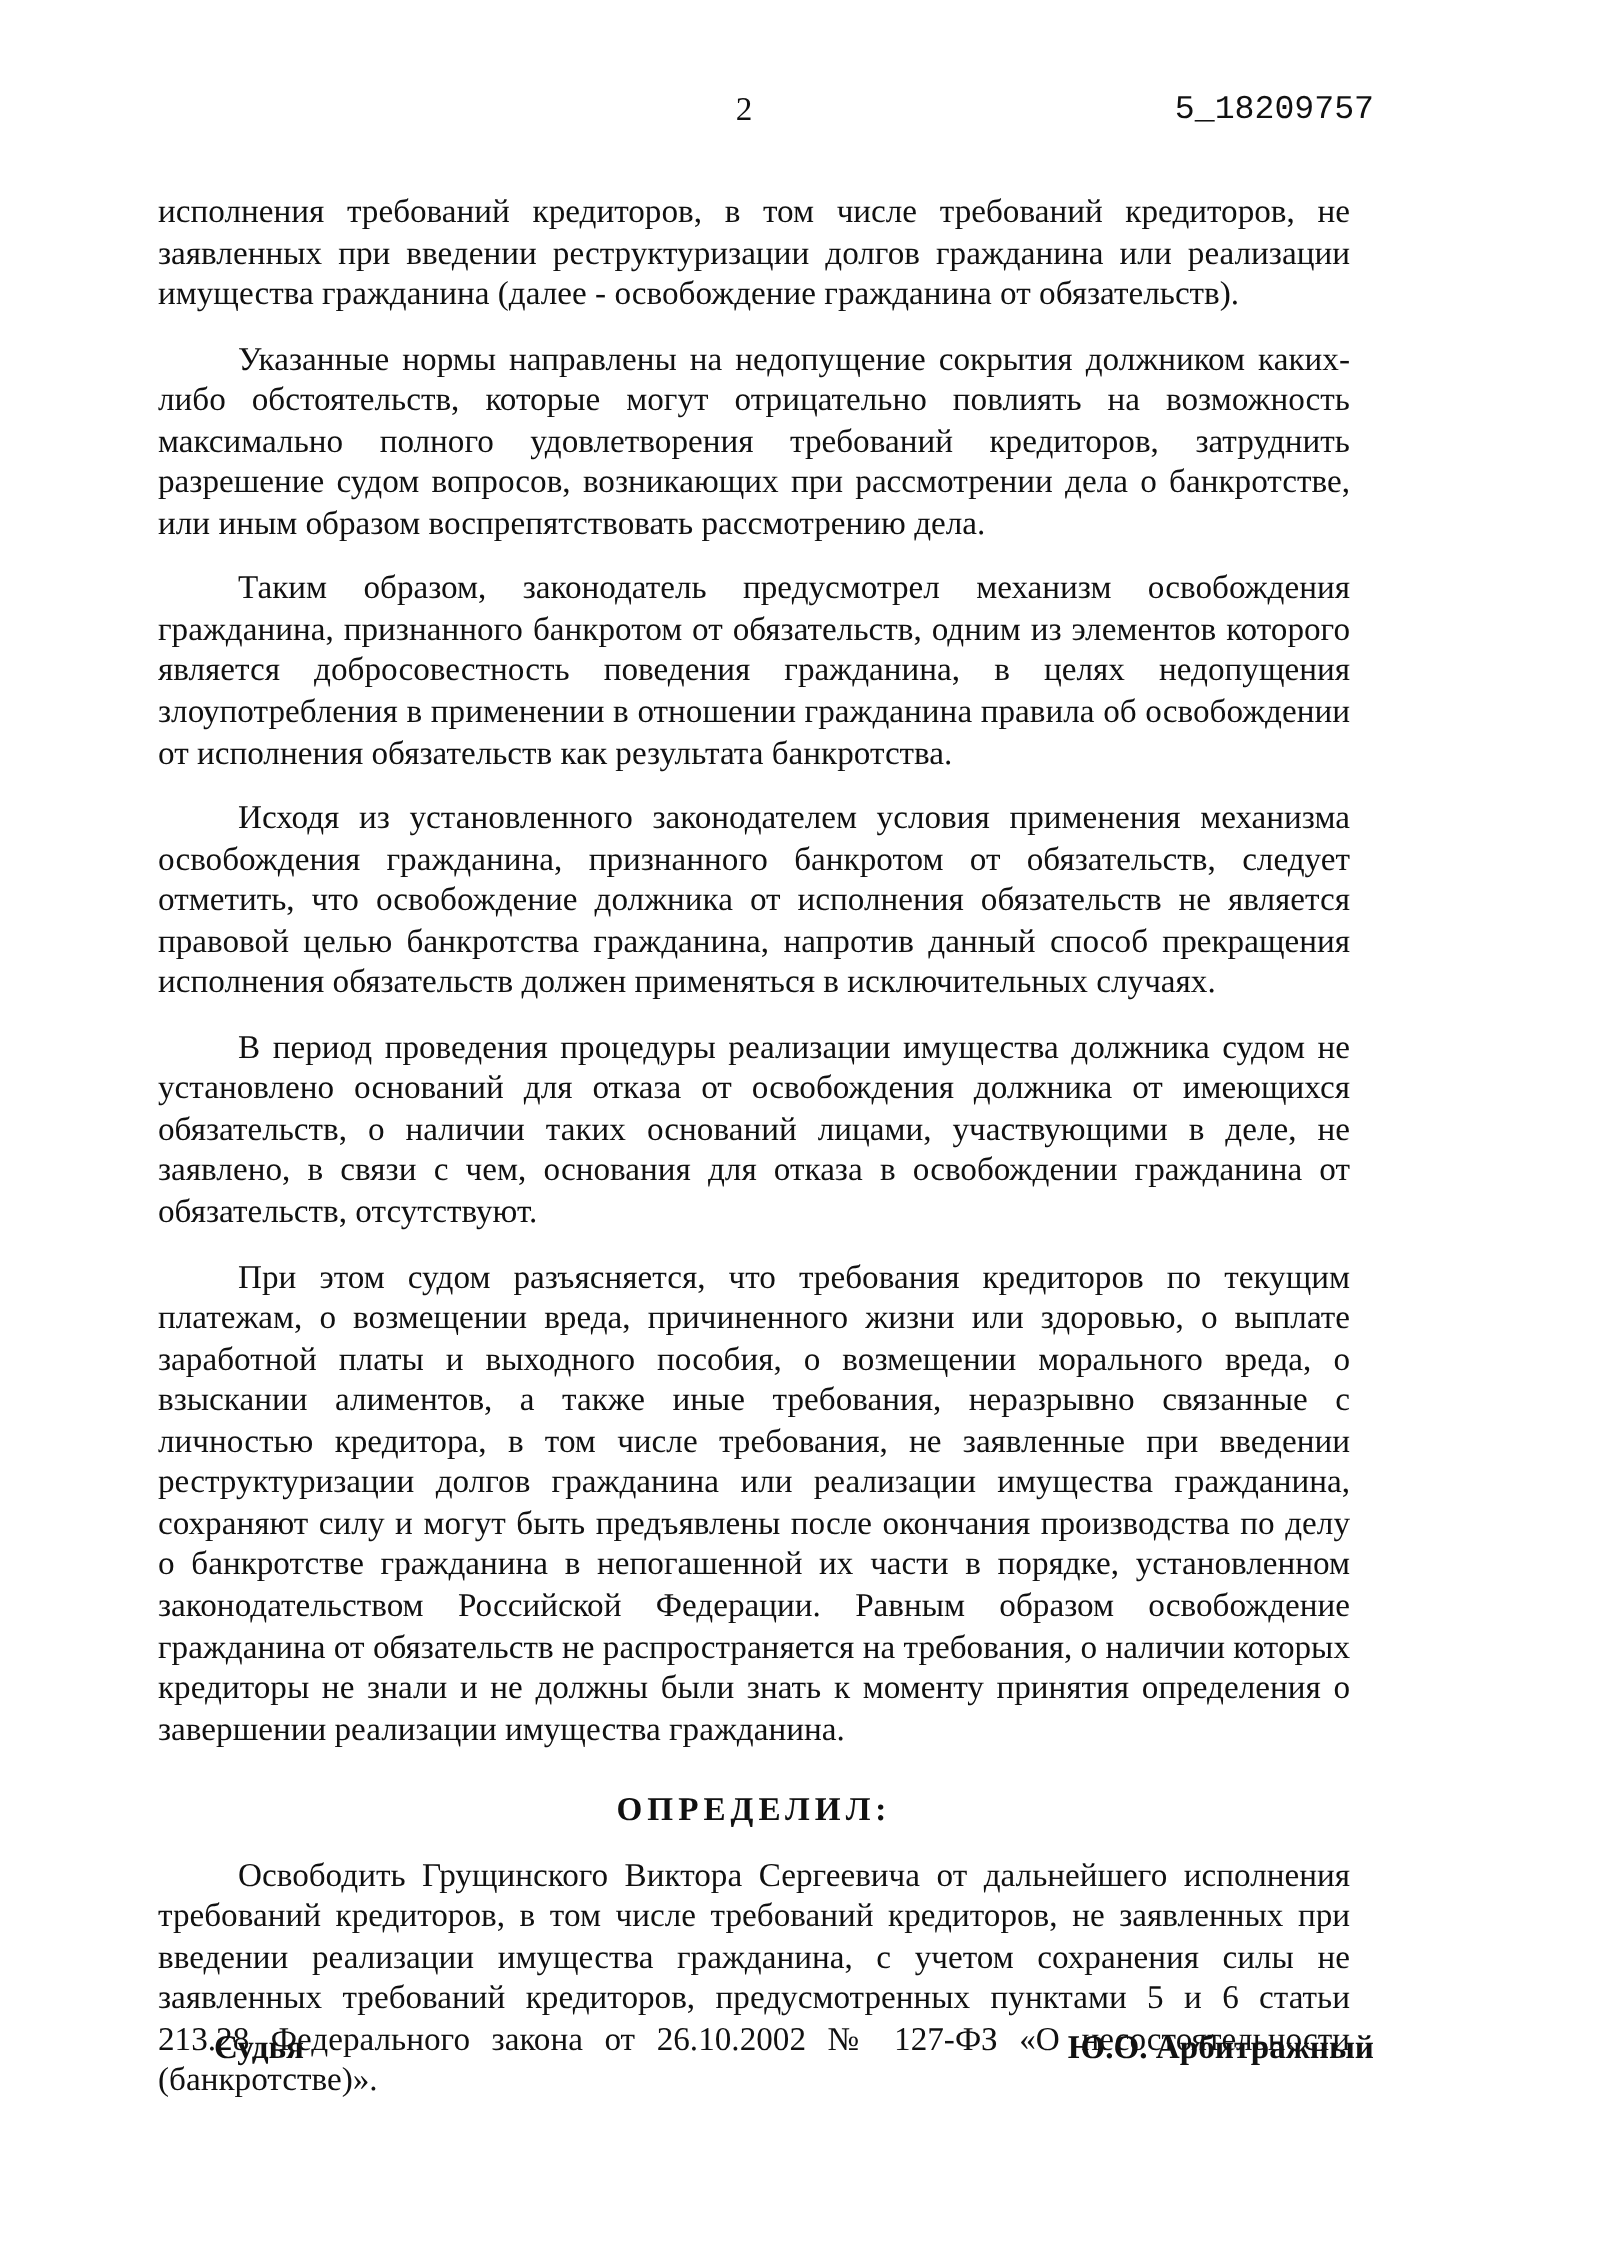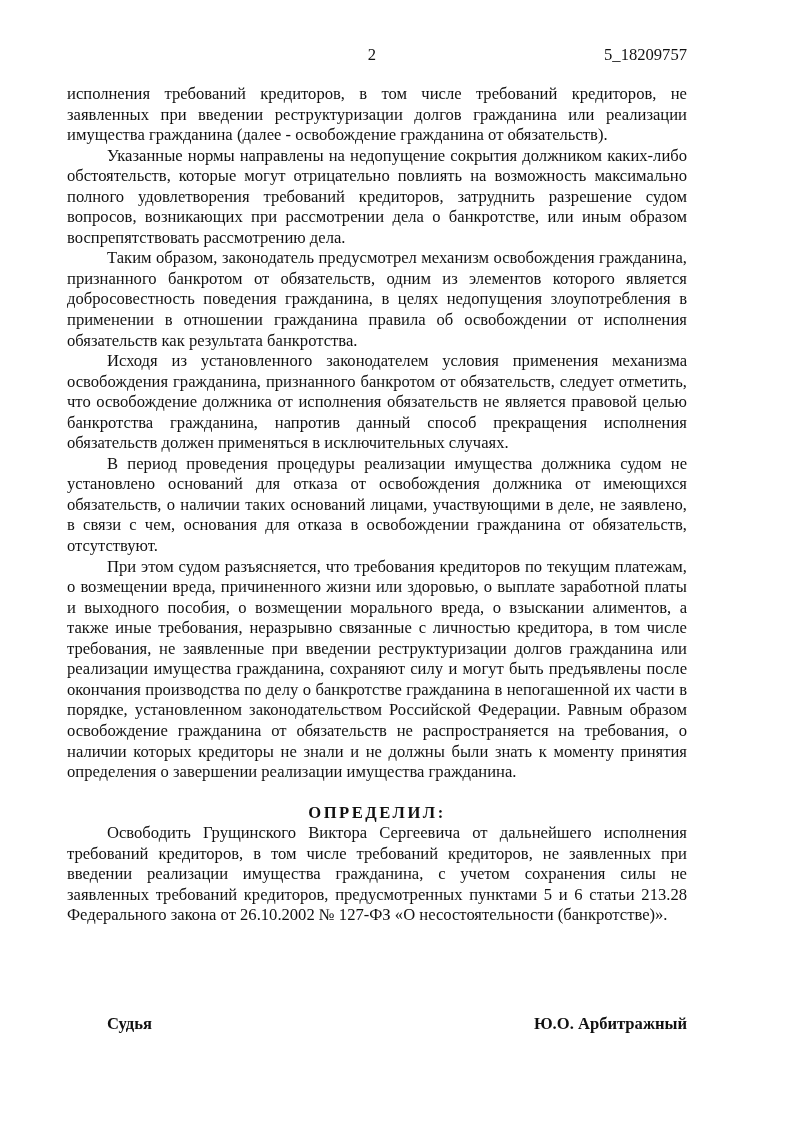--- a/index.html
+++ b/index.html
@@ -2,23 +2,23 @@
 <html><head>
 <meta charset="utf-8">
 <style>
   html, body { margin: 0; padding: 0; background: #ffffff; }
   body { width: 800px; height: 1131px; position: relative; overflow: hidden; }
   .page {
     position: absolute; left: 0; top: 0; width: 800px; height: 1131px;
     font-family: "Liberation Serif", serif; color: #111; font-size: 16.6px;
   }
   .hdr-num { position: absolute; top: 45px; left: 362px; width: 20px; text-align: center; font-size: 16.6px; }
-  .hdr-code { position: absolute; top: 45px; right: 113px; font-size: 16.6px; }
+  .hdr-code { position: absolute; top: 45px; right: 113px; font-size: 16.6px; font-family: Liberation Mono, monospace; }
   .body { position: absolute; left: 67px; top: 84px; width: 620px; line-height: 20.55px; }
-  .p { text-align: justify; text-indent: 40px; margin: 0; }
+  .p { text-align: justify; text-indent: 40px; margin: 12px; }
   .p.noindent { text-indent: 0; }
   .heading { text-align: center; font-weight: bold; letter-spacing: 2.5px; margin: 20px 0 0 0; text-indent: 0; }
   .sign { position: absolute; top: 1014px; left: 107px; width: 580px; font-weight: bold; }
   .sign .left { position: absolute; left: 0; top: 0; }
   .sign .right { position: absolute; right: 0; top: 0; }
 </style>
 </head>
 <body>
 
 <div class="page">

